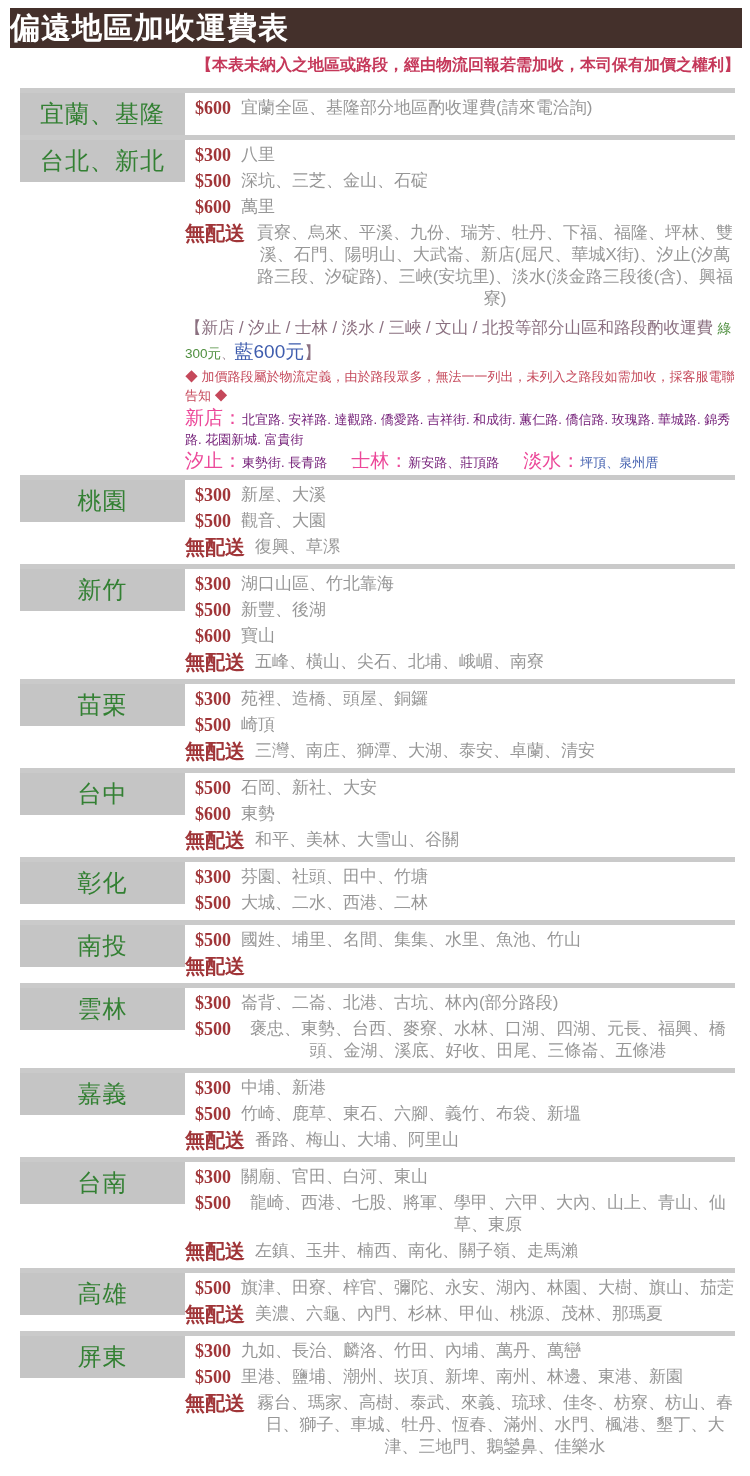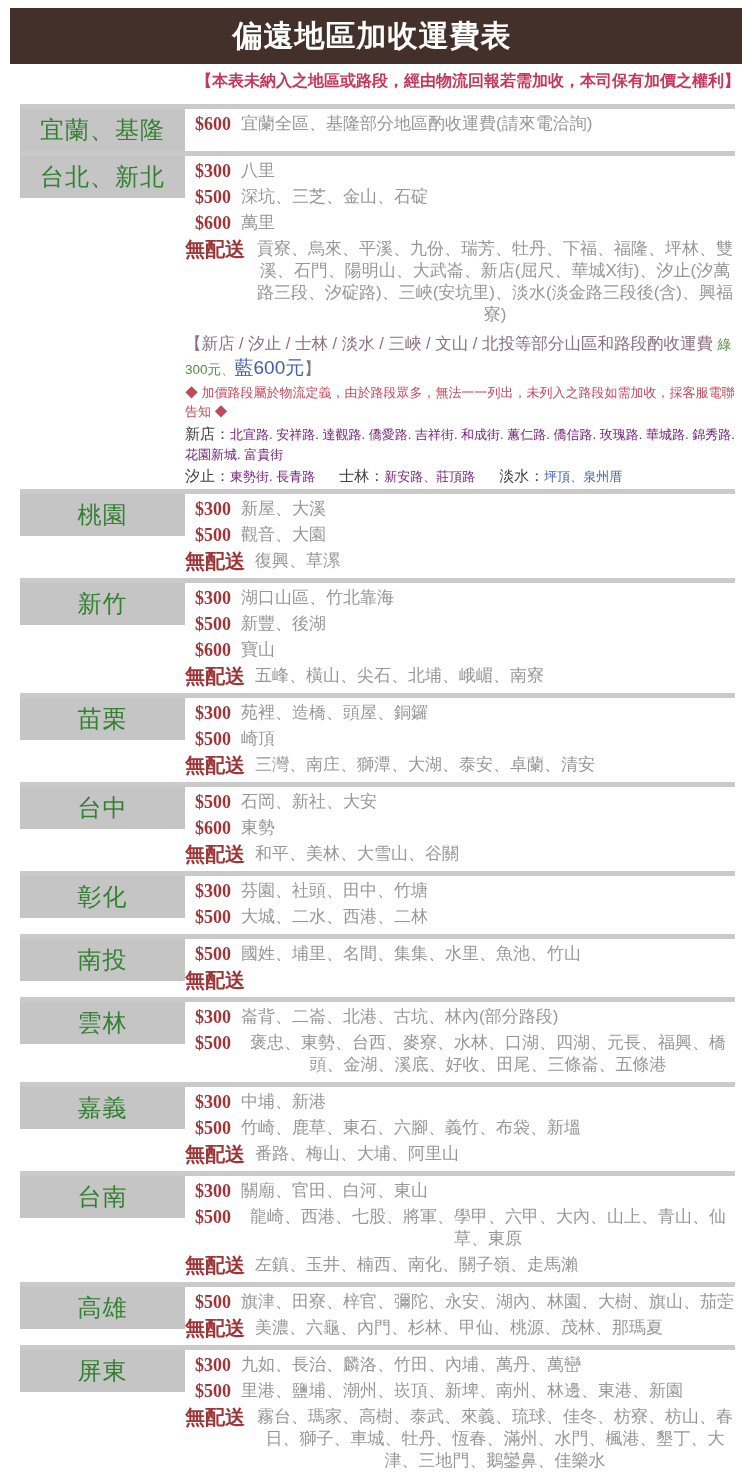--- a/index.html
+++ b/index.html
@@ -3,22 +3,22 @@
 <meta charset="utf-8">
 <style>
   html, body { margin: 0; padding: 0; background: #ffffff; }
   .page {
     width: 750px; height: 1476px; overflow: hidden; background: #ffffff;
     font-family: "Liberation Sans", sans-serif;
     position: relative;
   }
   
   .header-bar {
-    margin: 8px 8px 0 10px; height: 56px; background: #44302b;
-    display: flex; align-items: center; justify-content: center;
+    margin: 8px 8px 0 10px; height: 40px; background: #44302b;
+    display: flex; align-items: center; justify-content: flex-start;
     padding-right: 8px;
   }
   .header-bar .title {
     color: #ffffff; font-size: 30px; font-weight: bold; letter-spacing: 1px;
   }
   .notice {
     margin-top: 6px; padding-right: 10px; text-align: right;
     color: #c5385a; font-size: 16px; font-weight: bold; line-height: 22px;
   }
   
@@ -41,21 +41,21 @@
   .areas { margin-left: 10px; color: #979797; text-align: center; }
   
   .note-block { margin-top: 6px; }
   .note-line1 { font-size: 16.5px; line-height: 23px; color: #8b7080; }
   .note-line1 .small-green { color: #4f8f3f; font-size: 13.5px; }
   .note-line1 .small-sep { color: #8b7080; font-size: 13.5px; }
   .note-line1 .small-blue { color: #3e5cad; font-size: 19px; }
   .note-red { margin-top: 2px; color: #c5485a; font-size: 13px; line-height: 19px; }
   .roads1 { margin-top: 3px; font-size: 13px; line-height: 20px; }
   .roads2 { margin-top: 1px; font-size: 13px; line-height: 20px; display: flex; gap: 24px; }
-  .road-label { color: #404040; font-size: 15px; }
+  .road-label { color: #ec4899; font-size: 19px; }
   .road-green { color: #701a75; }
   .road-blue { color: #3e5cad; }
 </style>
 </head>
 <body>
 
 <div class="page">
 
   <div class="header-bar">
     <span class="title">偏遠地區加收運費表</span>

